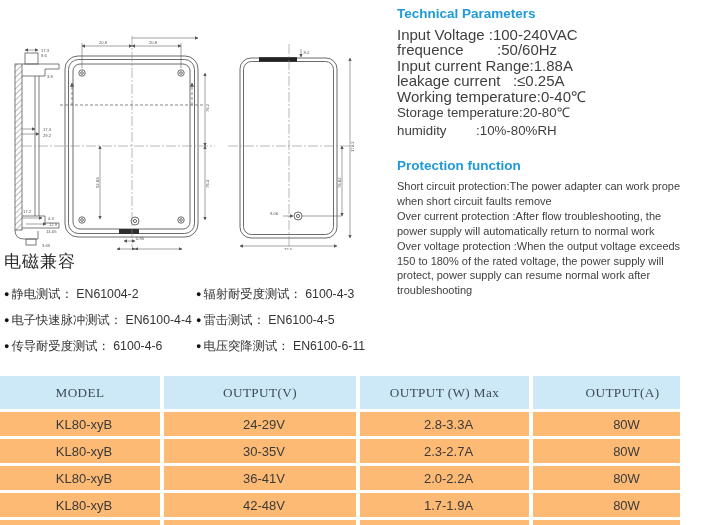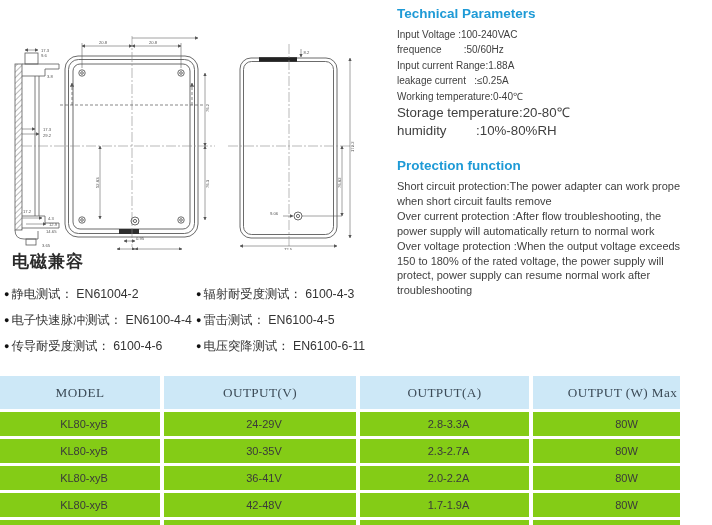--- a/index.html
+++ b/index.html
@@ -2,43 +2,43 @@
 <html><head>
 <meta charset="utf-8">
 <style>
   html,body{margin:0;padding:0;background:#fff;}
   .page{position:relative;width:680px;height:525px;background:#fff;overflow:hidden;
         font-family:"Liberation Sans", sans-serif;color:#3a3a3a;}
 
   
   .tech{position:absolute;left:397px;top:6px;width:312px;}
   .sec-title{margin:0 0 6px 0;font-size:13.5px;font-weight:bold;color:#1e9ad6;}
-  .t-line{font-size:10px;line-height:15.4px;white-space:pre;color:#3f3f3f;}
+  .t-line{font-size:15px;line-height:15.4px;white-space:pre;color:#3f3f3f;}
   .t-line.lg{font-size:13.3px;line-height:17.5px;}
 
   .prot{position:absolute;left:397px;top:158px;width:318px;}
   .p-body{font-size:11px;line-height:14.9px;white-space:pre-line;color:#3f3f3f;}
 
   
   .emc{position:absolute;left:4px;top:250px;width:400px;}
-  .emc-title{margin:0 0 13px 8px;font-size:17px;font-weight:bold;color:#2b2b2b;letter-spacing:1px;}
+  .emc-title{margin:0 0 13px 0;font-size:17px;font-weight:normal;color:#2b2b2b;letter-spacing:1px;}
   .emc-cols{display:flex;}
   .emc-col{display:flex;flex-direction:column;gap:9px;}
   .emc-col.left{width:192px;}
   .emc-item{font-size:12.3px;color:#333;white-space:nowrap;}
   .emc-item .bullet{font-size:9px;vertical-align:1px;margin-right:2px;color:#111;}
 
   
   .spec-table{position:absolute;left:0;top:376px;width:712px;
               display:grid;grid-template-columns:160px 192px 169px 179px;
               grid-template-rows:33px repeat(5,24px);column-gap:4px;row-gap:3px;}
   .th{background:#cde8f7;display:flex;align-items:center;justify-content:center;
       font-size:13.2px;color:#3c4b57;letter-spacing:.4px;font-family:Liberation Serif, serif;}
-  .td{background:#84cc16;display:flex;align-items:center;justify-content:center;
-      font-size:11px;color:#3a3a3a;padding-left:8px;}
+  .td{background:#fdba74;display:flex;align-items:center;justify-content:center;
+      font-size:13px;color:#3a3a3a;padding-left:8px;}
 
   
   .drawings{position:absolute;left:2px;top:28px;}
   .dim{font-size:4.2px;fill:#555;font-family:"Liberation Sans",sans-serif;}
 </style>
 </head>
 <body>
 
 <div class="page">
 
@@ -206,22 +206,22 @@
         <div class="emc-item">
           <span class="bullet">●</span><span>电压突降测试： EN6100-6-11</span>
         </div>
       </div>
     </div>
   </div>
 
   <div class="spec-table">
     <div class="th">MODEL</div>
     <div class="th">OUTPUT(V)</div>
+    <div class="th">OUTPUT (W) Max</div>
     <div class="th">OUTPUT(A)</div>
-    <div class="th">OUTPUT (W) Max</div>
 
     <div class="td">KL80-xyB</div>
     <div class="td">24-29V</div>
     <div class="td">2.8-3.3A</div>
     <div class="td">80W</div>
 
     <div class="td">KL80-xyB</div>
     <div class="td">30-35V</div>
     <div class="td">2.3-2.7A</div>
     <div class="td">80W</div>

